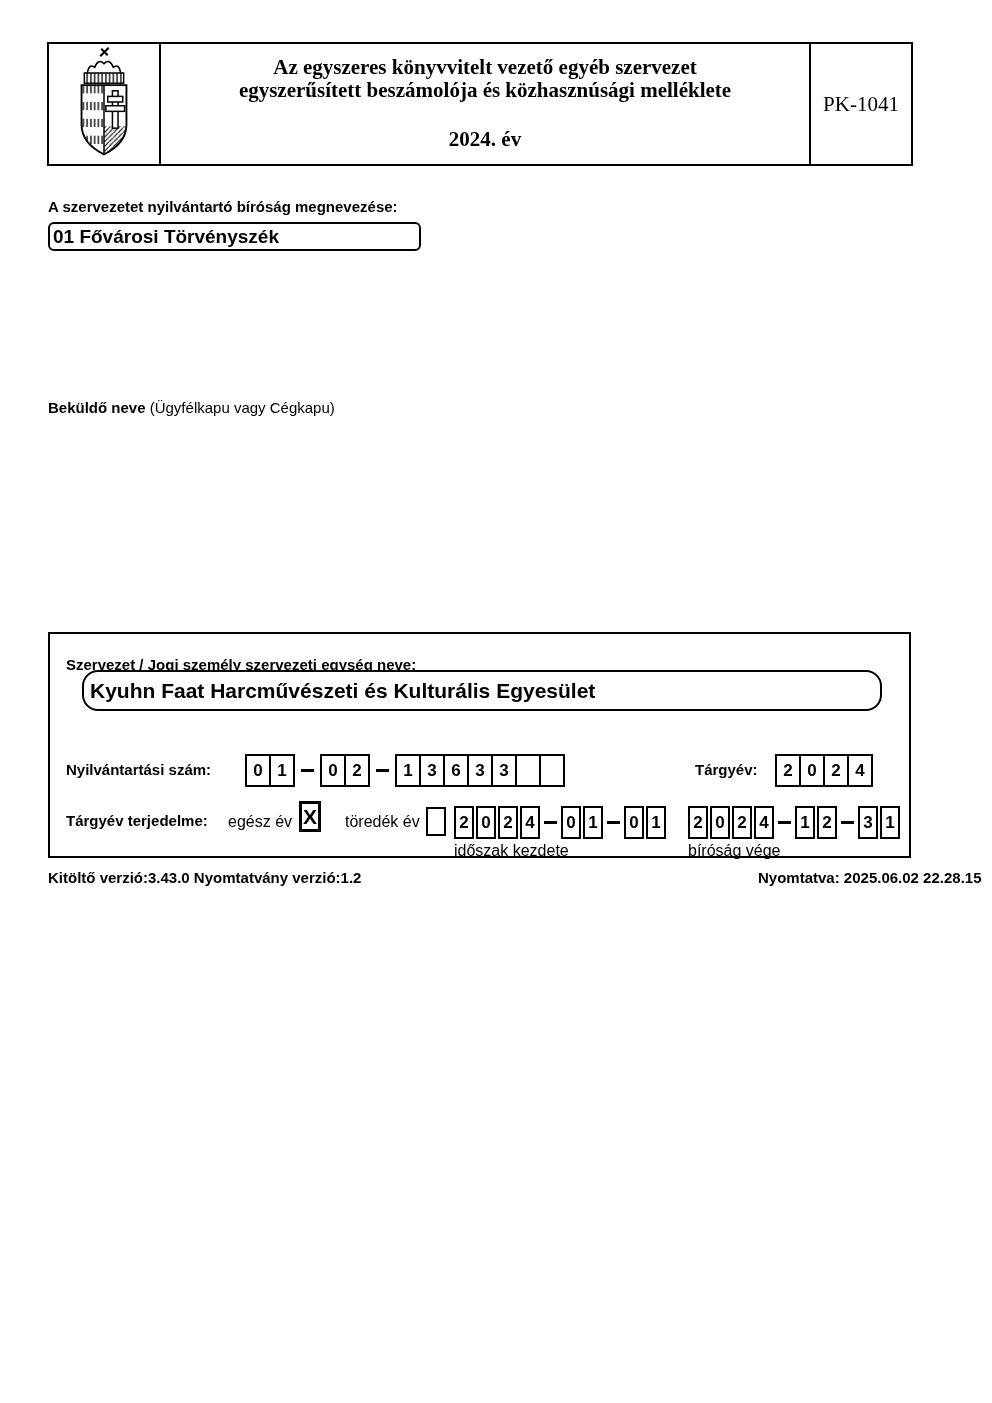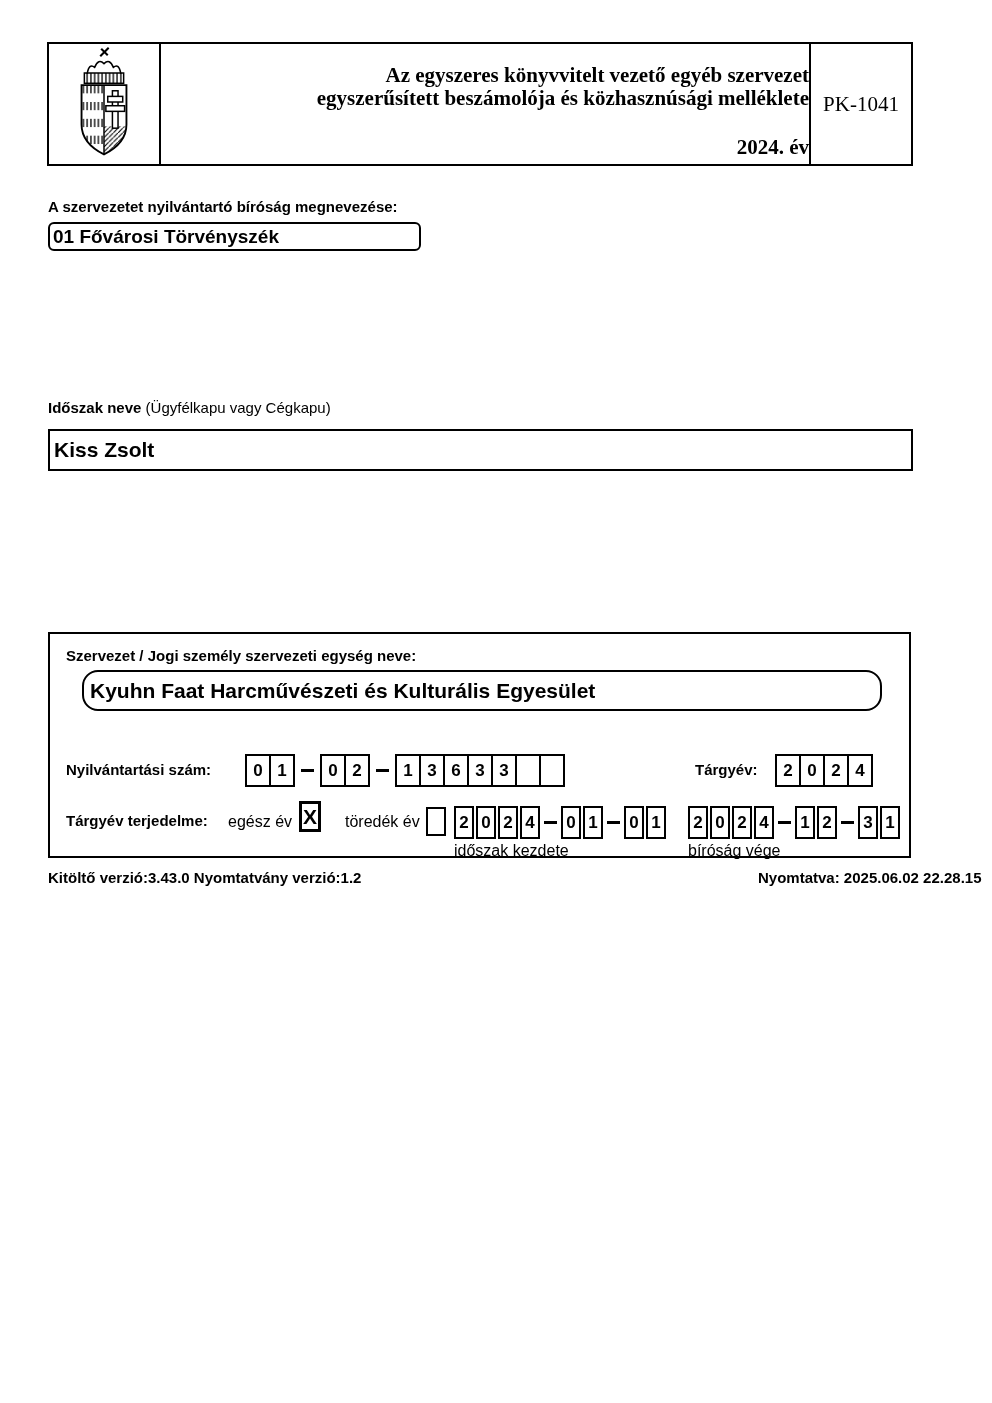--- a/index.html
+++ b/index.html
@@ -8,39 +8,39 @@
     position:relative; width:992px; height:1403px; background:#ffffff;
     font-family:"Liberation Sans","DejaVu Sans",sans-serif; color:#000;
     overflow:hidden;
   }
   
   .header-box{
     position:absolute; left:47px; top:42px; width:866px; height:124px;
     border:2px solid #000; display:flex;
   }
   .crest-cell{ width:112px; border-right:2px solid #000; display:flex; align-items:center; justify-content:center; }
-  .title-cell{ flex:1; border-right:2px solid #000; text-align:right;
-    font-family:"Liberation Serif","DejaVu Serif",serif; font-weight:bold; padding-top:20px; }
+  .title-cell{ flex:1; border-right:2px solid #000; text-align:center;
+    font-family:"Liberation Serif","DejaVu Serif",serif; font-weight:bold; padding-top:12px; }
   .title-line{ font-size:21px; line-height:23px; }
   .title-year{ font-size:21px; margin-top:25px; }
   .code-cell{ width:100px; display:flex; align-items:center; justify-content:center;
     font-family:"Liberation Serif","DejaVu Serif",serif; font-size:21px; }
   
   .lbl15{ font-size:15px; font-weight:bold; }
   .hint{ font-weight:normal; }
   .valbox{ border:2px solid #000; background:#fff; display:flex; align-items:center; font-weight:bold; }
   
   .court-label{ position:absolute; left:48px; top:198px; }
   .court-box{ position:absolute; left:48px; top:222px; width:373px; height:29px; font-size:19px; padding-left:3px;border-radius:6px; }
   
   .sender-label{ position:absolute; left:48px; top:399px; font-size:15px; }
   .sender-box{ position:absolute; left:48px; top:429px; width:865px; height:42px; font-size:21px; padding-left:4px; }
   
   .main-box{ position:absolute; left:48px; top:632px; width:863px; height:226px; border:2px solid #000; }
-  .org-label{ position:absolute; left:16px; top:13px; }
+  .org-label{ position:absolute; left:16px; top:22px; }
   .org-box{ position:absolute; left:32px; top:36px; width:800px; height:41px; font-size:21px; padding-left:6px;border-radius:16px; }
   .reg-label{ position:absolute; left:16px; top:127px; }
   .reg-row{ position:absolute; left:195px; top:120px; display:flex; align-items:center; }
   .cell{
     width:26px; height:33px; border:2px solid #000; margin-left:-2px; background:#fff;
     display:flex; align-items:center; justify-content:center;
     font-size:17px; font-weight:bold; flex:0 0 auto;
   }
   .cellgroup{ display:flex; }
   .cellgroup .cell:first-child{ margin-left:0; }
@@ -126,24 +126,23 @@
       <div class="title-line">egyszerűsített beszámolója és közhasznúsági melléklete</div>
       <div class="title-year">2024. év</div>
     </div>
     <div class="code-cell">PK-1041</div>
   </div>
 
   <div class="court-label lbl15">A szervezetet nyilvántartó bíróság megnevezése:</div>
   <div class="court-box valbox">01 Fővárosi Törvényszék</div>
 
   <div class="sender-label">
-    <span class="lbl15">Időszak neve</span>
+    <span class="lbl15">Beküldő neve</span>
     <span class="hint">(Ügyfélkapu vagy Cégkapu)</span>
   </div>
-  <div class="sender-box valbox">Kiss Zsolt</div>
 
   <div class="main-box">
 
     <div class="org-label lbl15">Szervezet / Jogi személy szervezeti egység neve:</div>
     <div class="org-box valbox">Kyuhn Faat Harcművészeti és Kulturális Egyesület</div>
 
     <div class="reg-label lbl15">Nyilvántartási szám:</div>
     <div class="reg-row">
       <div class="cellgroup">
         <div class="cell">0</div>

